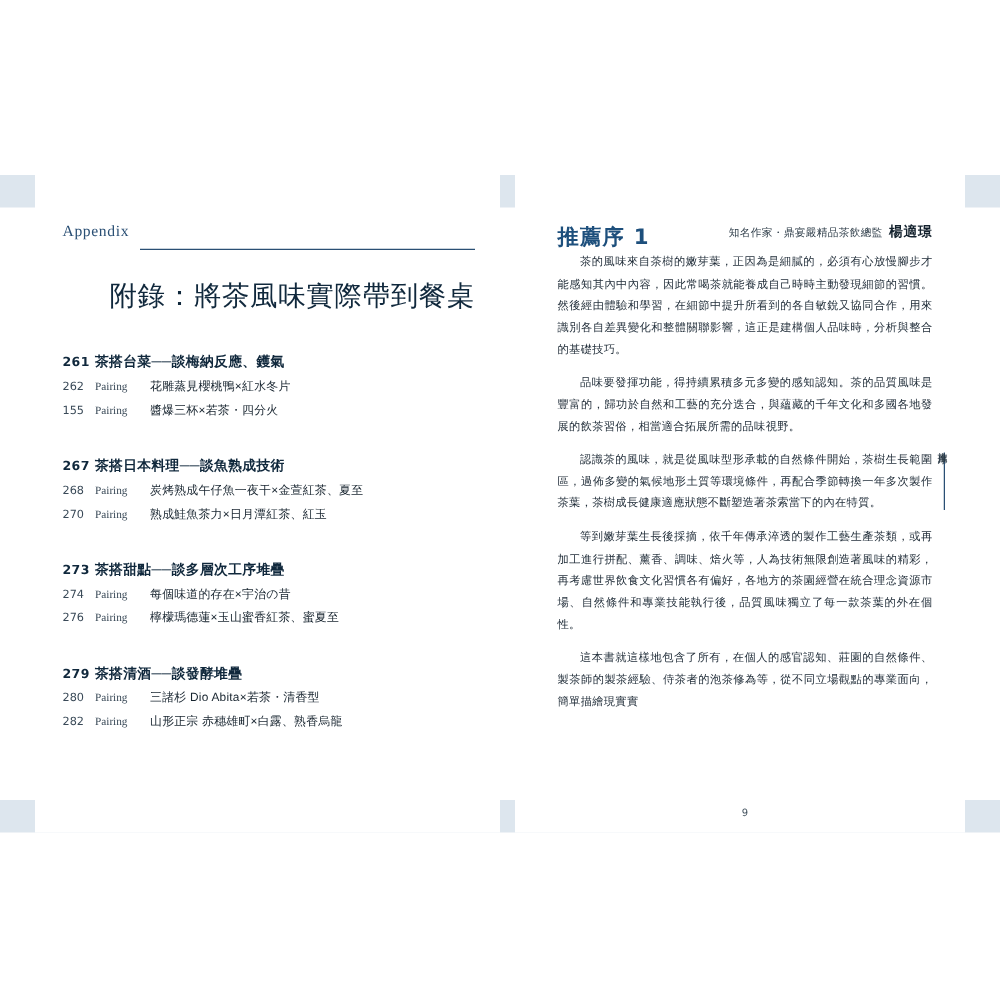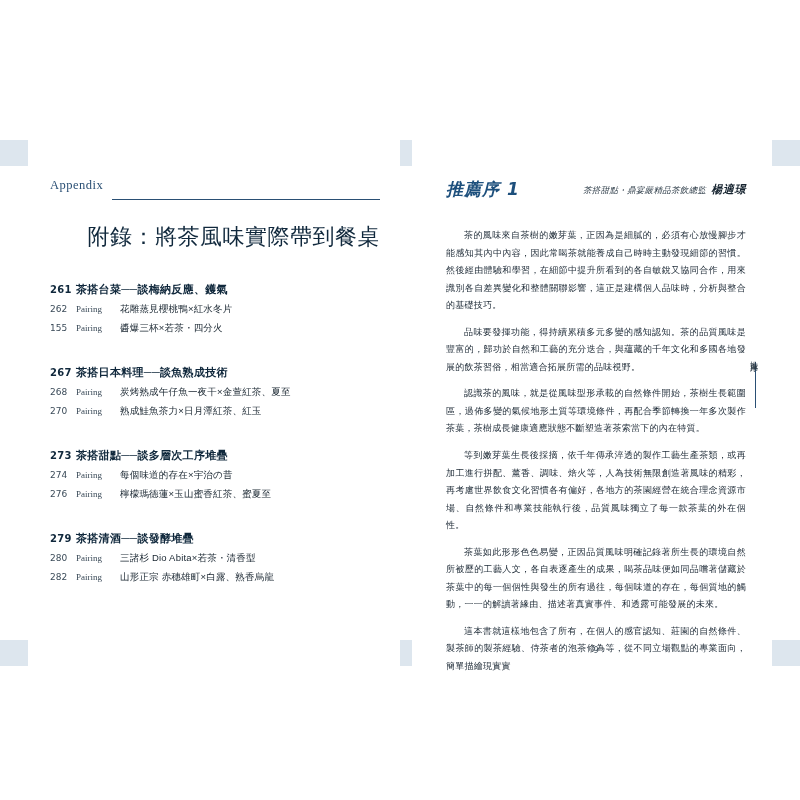--- a/index.html
+++ b/index.html
@@ -118,23 +118,22 @@
 
   
   .right-inner {
     position: absolute;
     left: 34px;
     top: 38px;
     width: 300px;
   }
   .rec-head {
     display: flex;
-    align-items: center;
+    align-items: flex-start;
     justify-content: space-between;
-    font-style: italic;
   }
   .rec-title {
     font-family: "DejaVu Sans", sans-serif;
     font-size: 17px;
     font-weight: bold;
     color: #1d4f7c;
     letter-spacing: 1px;
   }
   .rec-by {
     text-align: right;
@@ -143,21 +142,20 @@
     letter-spacing: .3px;
   }
   .rec-by .author {
     font-size: 11px;
     font-weight: bold;
     color: #14222e;
     margin-left: 5px;
     letter-spacing: .6px;
   }
   .body-copy {
-    margin-top: 26px;
   }
   .body-copy p {
     margin: 0 0 9px 0;
     font-size: 9px;
     line-height: 1.95;
     text-align: justify;
     color: #1d2a36;
     text-indent: 18px;
     letter-spacing: .25px;
   }
@@ -275,30 +273,29 @@
         </div>
       </div>
     </div>
   </div>
 
   <div class="page-field page-right">
     <div class="right-inner">
       <div class="rec-head">
         <div class="rec-title">推薦序 1</div>
         <div class="rec-by">
-          <span>茶搭甜點・鼎宴嚴精品茶飲總監</span><span class="author">楊適璟</span>
+          <span>知名作家・鼎宴嚴精品茶飲總監</span><span class="author">楊適璟</span>
         </div>
       </div>
 
       <div class="body-copy">
         <p>茶的風味來自茶樹的嫩芽葉，正因為是細膩的，必須有心放慢腳步才能感知其內中內容，因此常喝茶就能養成自己時時主動發現細節的習慣。然後經由體驗和學習，在細節中提升所看到的各自敏銳又協同合作，用來識別各自差異變化和整體關聯影響，這正是建構個人品味時，分析與整合的基礎技巧。</p>
         <p>品味要發揮功能，得持續累積多元多變的感知認知。茶的品質風味是豐富的，歸功於自然和工藝的充分迭合，與蘊藏的千年文化和多國各地發展的飲茶習俗，相當適合拓展所需的品味視野。</p>
         <p>認識茶的風味，就是從風味型形承載的自然條件開始，茶樹生長範圍區，過佈多變的氣候地形土質等環境條件，再配合季節轉換一年多次製作茶葉，茶樹成長健康適應狀態不斷塑造著茶索當下的內在特質。</p>
         <p>等到嫩芽葉生長後採摘，依千年傳承淬透的製作工藝生產茶類，或再加工進行拼配、薰香、調味、焙火等，人為技術無限創造著風味的精彩，再考慮世界飲食文化習慣各有偏好，各地方的茶園經營在統合理念資源市場、自然條件和專業技能執行後，品質風味獨立了每一款茶葉的外在個性。</p>
-        <p>茶葉如此形形色色易變，正因品質風味明確記錄著所生長的環境自然所被歷的工藝人文，各自表逐產生的成果，喝茶品味便如同品嚐著儲藏於茶葉中的每一個個性與發生的所有過往，每個味道的存在，每個質地的觸動，一一的解讀著緣由、描述著真實事件、和透露可能發展的未來。</p>
         <p>這本書就這樣地包含了所有，在個人的感官認知、莊園的自然條件、製茶師的製茶經驗、侍茶者的泡茶修為等，從不同立場觀點的專業面向，簡單描繪現實實</p>
       </div>
 
       <div class="folio">9</div>
     </div>
 
     <div class="side-tab">
       <div class="vert">推薦序</div>
       <div class="tab-rule"></div>
     </div>

